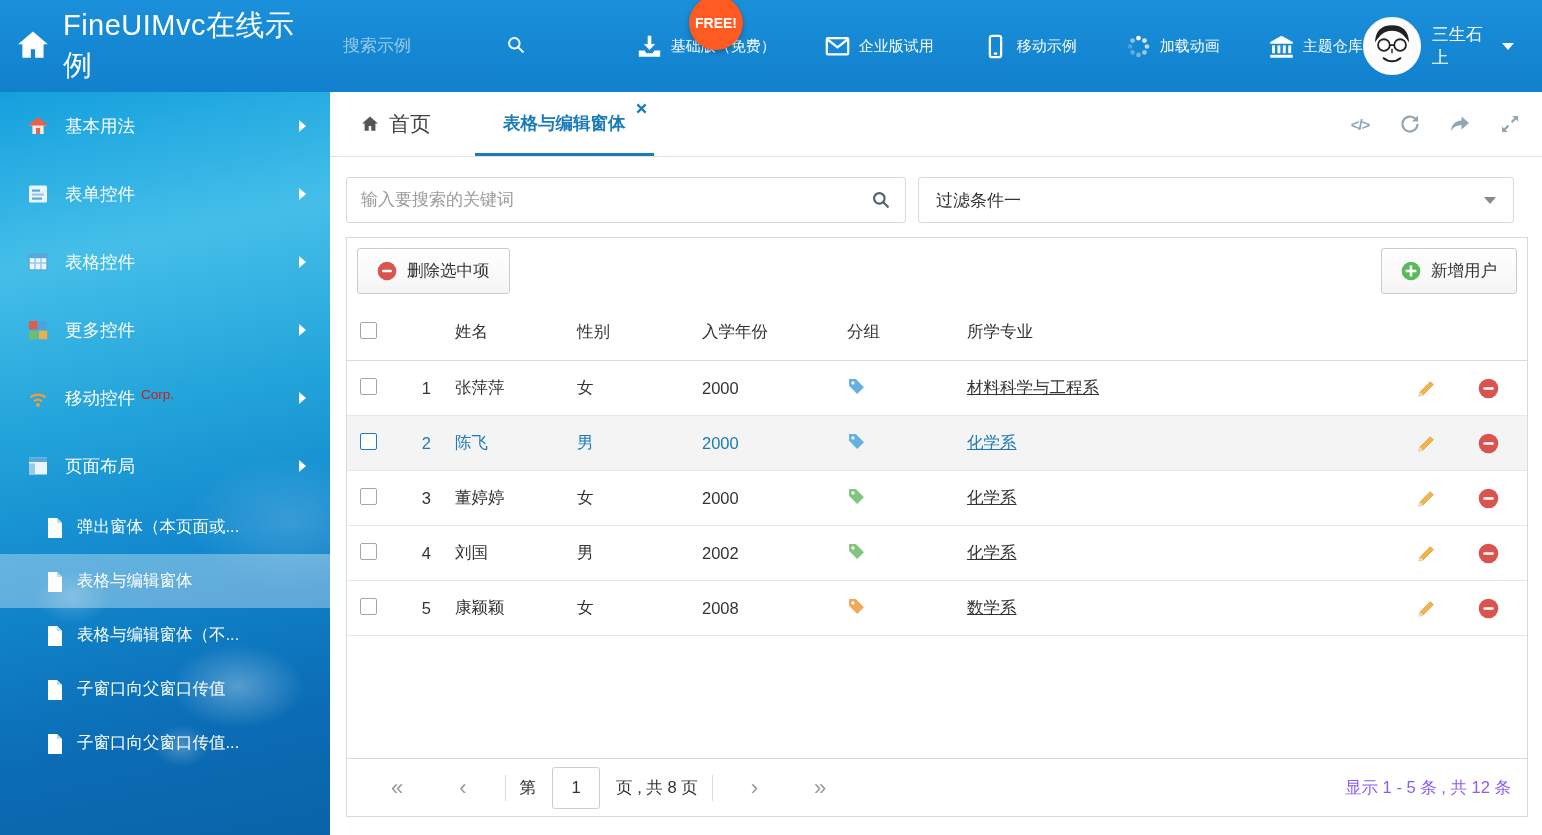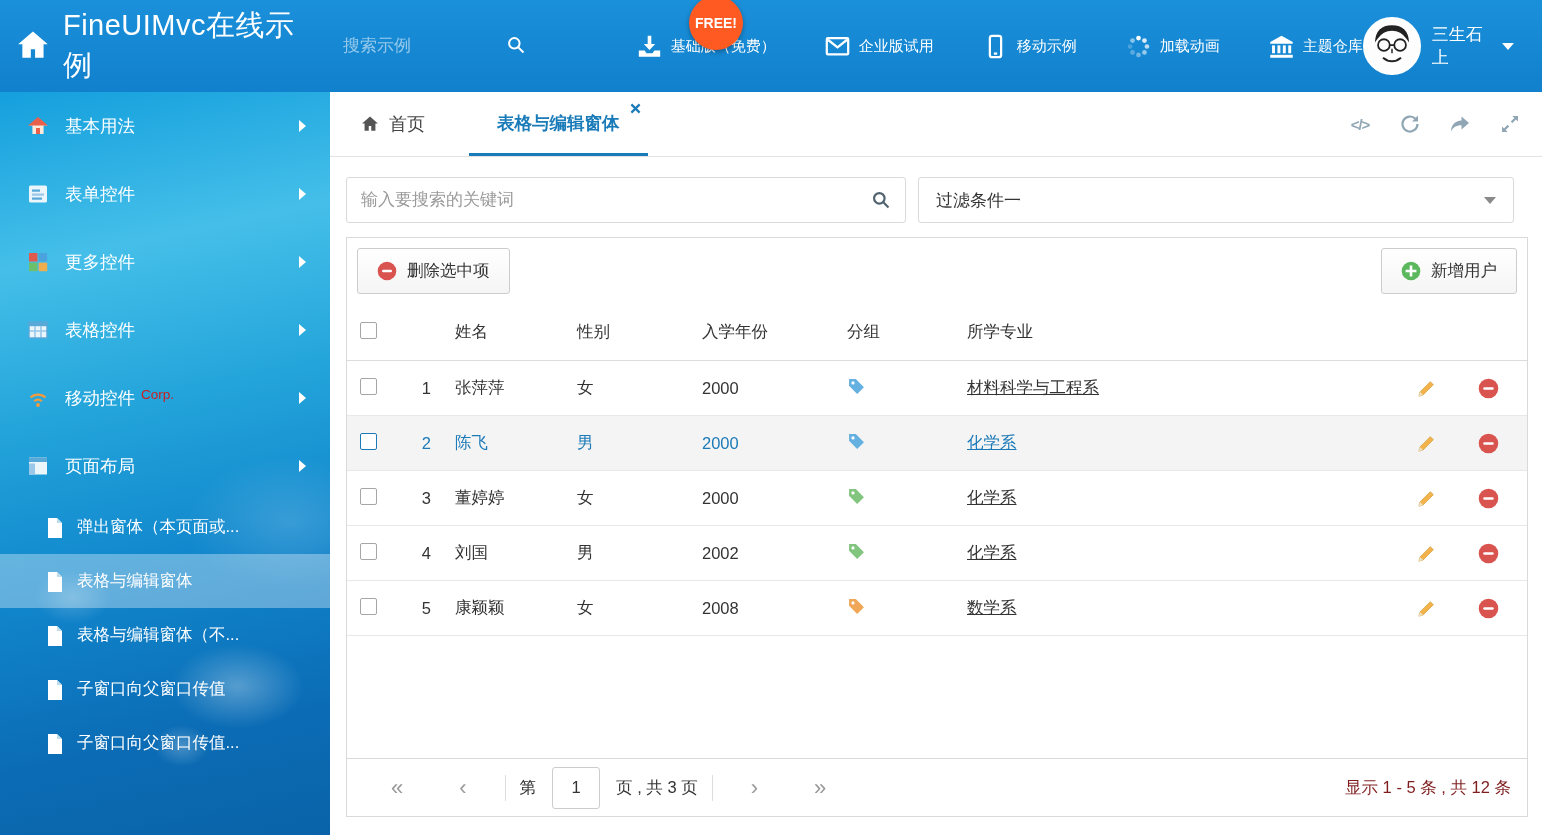--- a/index.html
+++ b/index.html
@@ -43,21 +43,21 @@
   .arrow-r{margin-left:auto;width:0;height:0;border-top:6px solid transparent;border-bottom:6px solid transparent;border-left:7px solid #fff}
   .arrow-d{margin-left:auto;width:0;height:0;border-left:6px solid transparent;border-right:6px solid transparent;border-top:7px solid #fff}
   .corp-badge{color:#cf1d1d;font-size:13.5px;margin-left:6px;transform:translateY(-4px)}
   .sub-item{height:54px;display:flex;align-items:center;padding:0 14px 0 46px;font-size:16.5px;cursor:pointer}
   .sub-item .ficon{width:18px;height:21px;margin-right:13px;flex:0 0 18px}
   .sub-item.active{background:rgba(255,255,255,.34)}
 
   
   .main{flex:1;display:flex;flex-direction:column;background:#fff;min-width:0}
   .tabbar{height:65px;flex:0 0 65px;display:flex;align-items:stretch;border-bottom:1px solid #e3e3e3;padding:0 20px 0 30px}
-  .tab-home{display:flex;align-items:center;gap:9px;font-size:18px;color:#444;cursor:pointer}
+  .tab-home{display:flex;align-items:center;gap:9px;font-size:21px;color:#444;cursor:pointer}
   .tab-home .thicon{width:20px;height:20px;color:#555}
   .tab-active{margin-left:44px;display:flex;align-items:center;padding:0 28px;position:relative;color:#1a7bb9;font-size:17.5px;font-weight:bold;border-bottom:3px solid #1a7bb9;cursor:pointer}
   .tab-close{position:absolute;top:11px;right:7px;width:11px;height:11px;color:#1a7bb9;cursor:pointer}
   .tab-tools{margin-left:auto;display:flex;align-items:center;gap:26px;color:#90a6b4}
   .ticon{width:24px;height:24px;cursor:pointer;display:flex;align-items:center;justify-content:center;font-size:15px;font-weight:bold;letter-spacing:-1px}
 
   .filter-row{display:flex;gap:12px;padding:20px 28px 14px 16px}
   .search-box{flex:1 1 0;position:relative}
   .search-box input{width:100%;height:46px;border:1px solid #d9d9d9;border-radius:3px;font-size:17px;padding:0 46px 0 14px;color:#333;outline:none;font-family:inherit}
   .search-box input::placeholder{color:#9a9a9a}
@@ -83,21 +83,21 @@
   .trow.selected .major-link{color:#1c7ab8}
   .major-link{color:#333;text-decoration:underline;cursor:pointer}
   .tag{width:19px;height:19px;display:inline-block}
   .act-icon{width:21px;height:21px;cursor:pointer}
 
   .pager{margin-top:auto;border-top:1px solid #d9d9d9;height:58px;flex:0 0 58px;display:flex;align-items:center;padding:0 16px;font-size:16.5px;color:#333}
   .pbtn{color:#9a9a9a;font-size:22px;cursor:pointer;padding:0 6px;margin:0 22px;line-height:1}
   .psep{width:1px;height:26px;background:#ddd;margin:0 10px}
   .page-label{margin:0 4px}
   .page-input{width:48px;height:42px;border:1px solid #ccc;border-radius:3px;text-align:center;font-size:16.5px;margin:0 12px;outline:none;color:#333;font-family:inherit}
-  .psummary{margin-left:auto;color:#7f1d1d}
+  .psummary{margin-left:auto;color:#8b5cf6}
 </style>
 </head>
 <body>
 
 <div class="app">
 
   <header class="topbar">
     <div class="brand">
       <span class="home-svg">
         <svg viewBox="0 0 24 24" fill="#fff">
@@ -216,39 +216,39 @@
               <rect x="6" y="11.5" width="12" height="2.2" fill="#9bc8e8"></rect>
               <rect x="6" y="15.5" width="10" height="2.2" fill="#58a8d8"></rect>
             </svg>
         </span>
         <span>表单控件</span>
         <span class="arrow-r"></span>
       </div>
       <div class="menu-item">
         <span class="micon">
           <svg viewBox="0 0 24 24">
+              <rect x="3" y="4" width="18" height="16" fill="#eaf5fc"></rect>
+              <rect x="3" y="4" width="18" height="4.2" fill="#58a8d8"></rect>
+              <path d="M3 13h18M9 8v12M15 8v12" stroke="#9bc8e8" stroke-width="1.6" fill="none"></path>
+              <rect x="3" y="4" width="18" height="16" fill="none" stroke="#58a8d8" stroke-width="1.4"></rect>
+            </svg>
+        </span>
+        <span>表格控件</span>
+        <span class="arrow-r"></span>
+      </div>
+      <div class="menu-item">
+        <span class="micon">
+          <svg viewBox="0 0 24 24">
               <rect x="3" y="3" width="8.5" height="8.5" fill="#e05a4e"></rect>
               <rect x="12.7" y="3" width="8.5" height="8.5" fill="#4aa3df"></rect>
               <rect x="3" y="12.7" width="8.5" height="8.5" fill="#6cc06c"></rect>
               <rect x="12.7" y="12.7" width="8.5" height="8.5" fill="#f0ad4e"></rect>
             </svg>
         </span>
         <span>更多控件</span>
-        <span class="arrow-r"></span>
-      </div>
-      <div class="menu-item">
-        <span class="micon">
-          <svg viewBox="0 0 24 24">
-              <rect x="3" y="4" width="18" height="16" fill="#eaf5fc"></rect>
-              <rect x="3" y="4" width="18" height="4.2" fill="#58a8d8"></rect>
-              <path d="M3 13h18M9 8v12M15 8v12" stroke="#9bc8e8" stroke-width="1.6" fill="none"></path>
-              <rect x="3" y="4" width="18" height="16" fill="none" stroke="#58a8d8" stroke-width="1.4"></rect>
-            </svg>
-        </span>
-        <span>表格控件</span>
         <span class="arrow-r"></span>
       </div>
       <div class="menu-item">
         <span class="micon">
           <svg viewBox="0 0 24 24" fill="none" stroke="#f59b3c" stroke-width="2.3">
               <path d="M4.5 11.5a11 11 0 0 1 15 0"></path>
               <path d="M8.2 15.2a6 6 0 0 1 7.6 0"></path>
               <circle cx="12" cy="19" r="1.9" fill="#f59b3c" stroke="none"></circle>
             </svg>
         </span>
@@ -550,21 +550,21 @@
               </span>
             </span>
         </div>
 
         <div class="pager">
           <span class="pbtn">«</span>
           <span class="pbtn">‹</span>
           <span class="psep"></span>
           <span class="page-label">第</span>
           <input class="page-input" type="text" value="1" style="">
-          <span class="page-label">页 , 共 3 页</span>
+          <span class="page-label">页 , 共 8 页</span>
           <span class="psep"></span>
           <span class="pbtn">›</span>
           <span class="pbtn">»</span>
           <span class="psummary">显示 1 - 5 条 , 共 12 条</span>
         </div>
 
       </div>
     </main>
   </div>
 </div>

